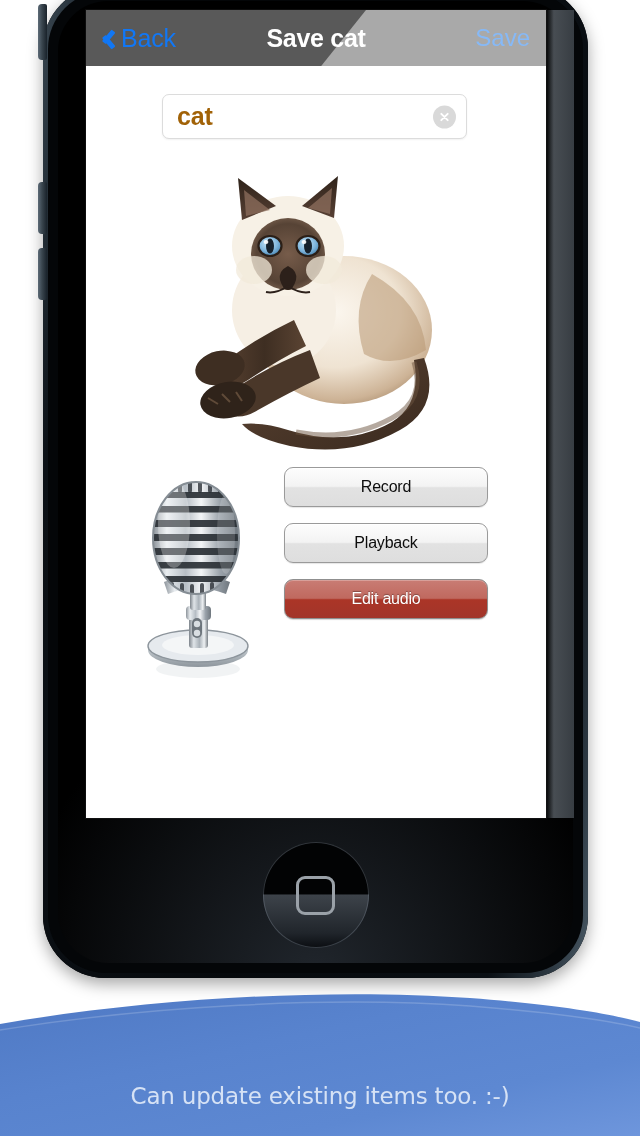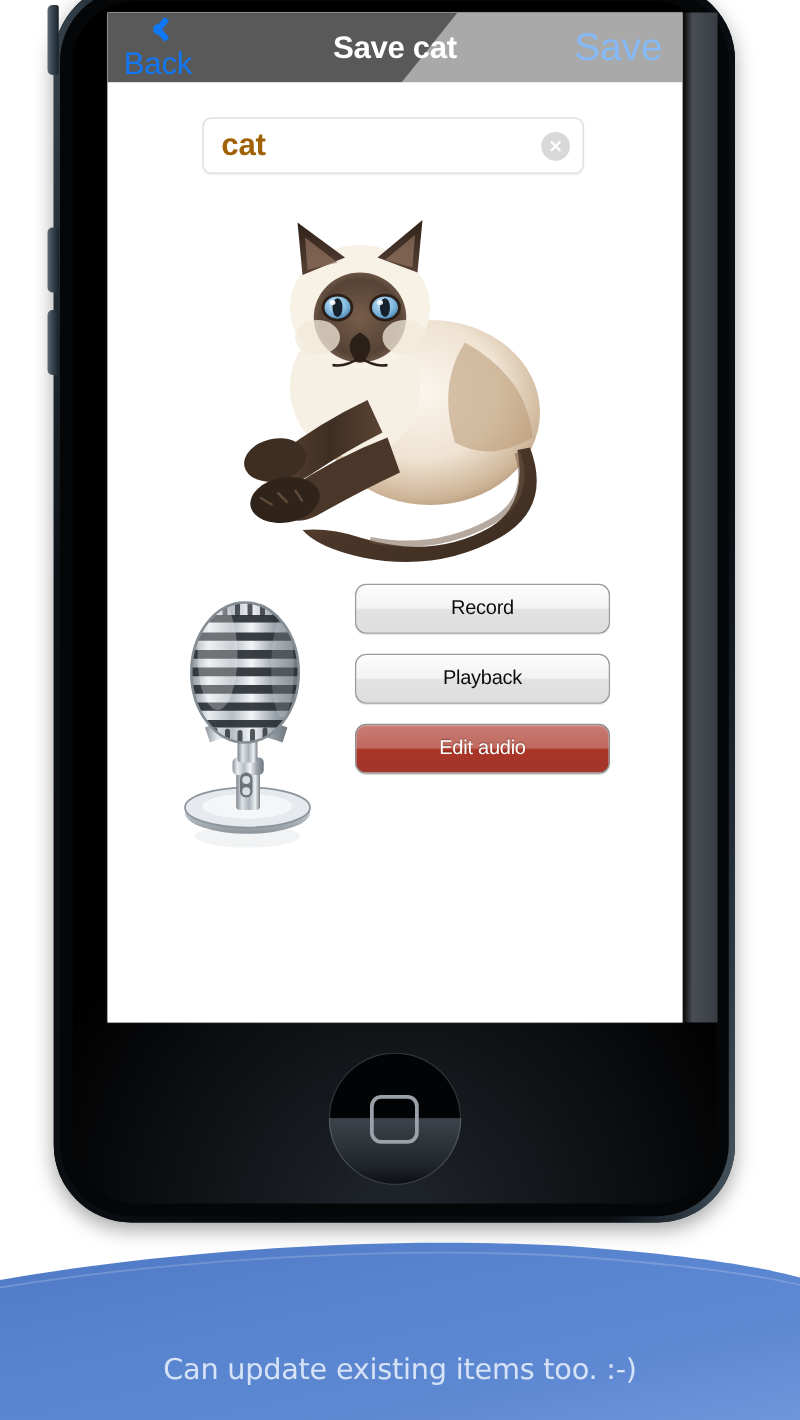--- a/index.html
+++ b/index.html
@@ -112,21 +112,20 @@
   }
   .nav-back {
     position: absolute;
     left: 13px;
     top: 0;
     height: 56px;
     display: flex;
     align-items: center;
     gap: 7px;
     cursor: pointer;
-    flex-direction: column;
   }
   .chev {
     width: 15px;
     height: 25px;
     position: relative;
   }
   .chev::before, .chev::after {
     content: "";
     position: absolute;
     left: 3px;
@@ -155,21 +154,21 @@
     letter-spacing: -0.3px;
   }
   .nav-save {
     position: absolute;
     right: 16px;
     top: 0;
     height: 56px;
     display: flex;
     align-items: center;
     color: #86b9f7;
-    font-size: 31px;
+    font-size: 24px;
     cursor: pointer;
   }
 
   
   .content {
     position: relative;
     width: 100%;
     height: 752px;
     background: #ffffff;
   }

